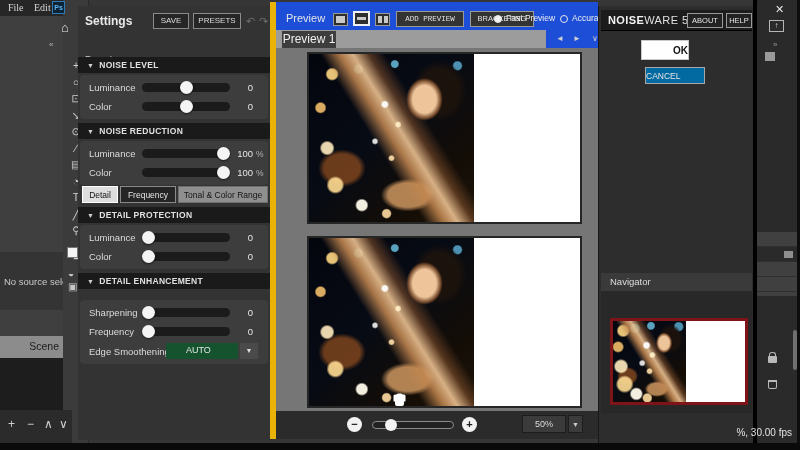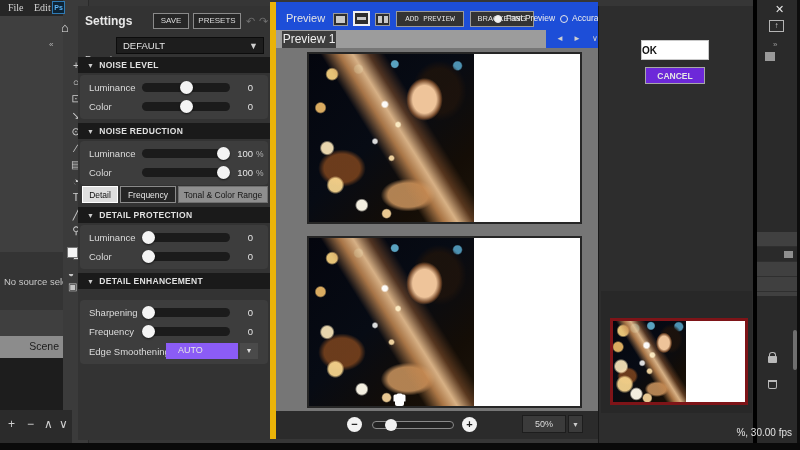--- a/index.html
+++ b/index.html
@@ -71,21 +71,21 @@
   .pos100 .sthumb { right:0; }
   .sval { position:absolute; left:155px; top:4px; width:18px; text-align:right; font-size:9.5px; color:#e6e6e6; }
   .sunit { position:absolute; left:176px; top:5px; font-size:8.5px; color:#b5b5b5; }
   #tabs-row { position:absolute; left:4px; top:180px; height:17px; }
   .tab { position:absolute; top:0; height:17px; font-size:8.5px; text-align:center; line-height:16px; }
   #tab-detail { left:0; width:36px; background:#dedede; color:#111; border:1px solid #fff; }
   #tab-frequency { left:38px; width:56px; background:#252525; color:#e5e5e5; border:1px solid #8a8a8a; }
   #tab-tonal { left:96px; width:90px; background:#8f8f8f; color:#151515; border:1px solid #6f6f6f; }
   #edge-row { position:relative; height:21px; }
   #edge-row .slabel { position:absolute; left:9px; top:5px; font-size:9.5px; color:#dcdcdc; }
-  #edge-dd { position:absolute; left:86px; top:2px; width:72px; height:16px; background:#8b5cf6; color:#e5e5e5; font-size:9px; line-height:15px; padding-left:12px; }
+  #edge-dd { position:absolute; left:86px; top:2px; width:72px; height:16px; background:#14532d; color:#e5e5e5; font-size:9px; line-height:15px; padding-left:20px; }
   #edge-chev { position:absolute; left:160px; top:2px; width:18px; height:16px; background:#4a4a4a; color:#ddd; font-size:7px; text-align:center; line-height:16px; }
 
   
   #preview-panel { left:270px; top:2px; width:328px; height:437px; background:#1d4ed8; border-left:6px solid #eab308; z-index:10; }
   #preview-panel .title { position:absolute; left:10px; top:10px; font-size:11px; color:#e5e5e5; }
   .vm { position:absolute; top:11px; width:15px; height:13px; border:1px solid #9a9a9a; background:#2e2e2e; }
   #vm-single { left:57px; } #vm-single i { display:block; margin:2px; height:7px; background:#c9c9c9; }
   #vm-hsplit { left:77px; top:9px; width:17px; height:15px; border:2px solid #efefef; }
   #vm-hsplit i { display:block; margin:4px 2px 0 2px; height:3px; background:#c9c9c9; }
   #vm-vsplit { left:99px; } #vm-vsplit i, #vm-vsplit b { position:absolute; top:2px; width:4px; height:7px; background:#c9c9c9; }
@@ -135,22 +135,22 @@
   #zoom-box { position:absolute; left:246px; top:4px; width:44px; height:18px; background:#3b3b3b; border:1px solid #1d1d1d; color:#dcdcdc; font-size:9px; text-align:center; line-height:17px; }
   #zoom-chev { position:absolute; left:292px; top:4px; width:15px; height:18px; background:#3b3b3b; border:1px solid #1d1d1d; color:#ccc; font-size:7px; text-align:center; line-height:17px; }
 
   
   #plugin-panel { left:598px; top:6px; width:155px; height:437px; background:#2d2d2d; border-left:1px solid #191919; z-index:10; }
   #plugin-title { position:absolute; left:2px; top:4px; width:151px; height:21px; background:#1c1c1c; border-bottom:1px solid #000; }
   #brand { position:absolute; left:7px; top:4px; color:#f2f2f2; font-size:11px; letter-spacing:.4px; }
   #brand .b1 { font-weight:bold; } #brand .b2 { font-weight:normal; color:#e0e0e0; }
   #btn-about { left:86px; top:3px; width:36px; height:15px; line-height:13px; font-size:7.5px; position:absolute; background:#222; border:1px solid #9a9a9a; color:#e5e5e5; text-align:center; }
   #btn-help { left:125px; top:3px; width:26px; height:15px; line-height:13px; font-size:7.5px; position:absolute; background:#222; border:1px solid #9a9a9a; color:#e5e5e5; text-align:center; }
-  #btn-ok { position:absolute; left:42px; top:34px; width:68px; height:20px; background:#fff; border:1px solid #c9c9c9; color:#111; font-size:10px; font-weight:bold; text-align:left; line-height:19px; }
-  #btn-cancel { position:absolute; left:46px; top:61px; width:60px; height:17px; background:#6d28d9; border:1px solid #a8a8a8; color:#e5e5e5; font-size:8.5px; text-align:center; line-height:16px;font-weight:bold; }
+  #btn-ok { position:absolute; left:42px; top:34px; width:48px; height:20px; background:#fff; border:1px solid #c9c9c9; color:#111; font-size:10px; font-weight:bold; text-align:right; line-height:19px;padding-left:12px; }
+  #btn-cancel { position:absolute; left:46px; top:61px; width:60px; height:17px; background:#0369a1; border:1px solid #a8a8a8; color:#e5e5e5; font-size:8.5px; line-height:16px; }
   #navigator-head { position:absolute; left:2px; top:267px; width:151px; height:18px; background:#3a3a3a; color:#dedede; font-size:9.5px; line-height:18px; padding-left:9px; }
   #navigator-body { position:absolute; left:2px; top:285px; width:151px; height:122px; background:#282828; }
   #nav-thumb { position:absolute; left:9px; top:27px; width:138px; height:87px; border:3px solid #7e1418; background:#fff; overflow:hidden; }
   #nav-thumb .photo { width:55%; }
 </style>
 </head>
 <body>
 
 <div id="obs-menubar" class="abs">
   <span style="left:8px">File</span>
@@ -216,24 +216,20 @@
 </div>
 
 <div id="settings-panel" class="abs">
   <span class="title">Settings</span>
   <span id="btn-save" class="sbtn">SAVE</span>
   <span id="btn-presets" class="sbtn">PRESETS</span>
   <span class="hist-ico" style="left:168px">↶</span>
   <span class="hist-ico" style="left:181px">↷</span>
 
   <span id="preset-label">Preset</span>
-  <div id="preset-dd">
-    <span>DEFAULT</span>
-    <span class="dd-chev">▼</span>
-  </div>
 
   <div class="sec-head" style="top:51px"><span class="tri">▼</span><span>NOISE LEVEL</span></div>
   <div class="group" style="top:69px;height:44px;padding-top:3px">
     <div class="srow pos50">
       <span class="slabel">Luminance</span>
       <span class="strack">
           <span class="sthumb"></span>
         </span>
       <span class="sval">0</span>
     </div>
@@ -354,20 +350,26 @@
     <span id="zoom-track">
         <span id="zoom-thumb"></span>
       </span>
     <span class="zoom-circle" id="zoom-plus">+</span>
     <span id="zoom-box">50%</span>
     <span id="zoom-chev">▼</span>
   </div>
 </div>
 
 <div id="plugin-panel" class="abs">
+  <div id="plugin-title">
+    <span id="brand"><span class="b1">NOISE</span><span class="b2">WARE 5</span></span>
+    <span id="btn-about">ABOUT</span>
+    <span id="btn-help">HELP</span>
+  </div>
   <span id="btn-ok">OK</span>
   <span id="btn-cancel">CANCEL</span>
+  <div id="navigator-head">Navigator</div>
   <div id="navigator-body">
     <div id="nav-thumb">
       <div class="photo"></div>
     </div>
   </div>
 </div>
 
 </body></html>

